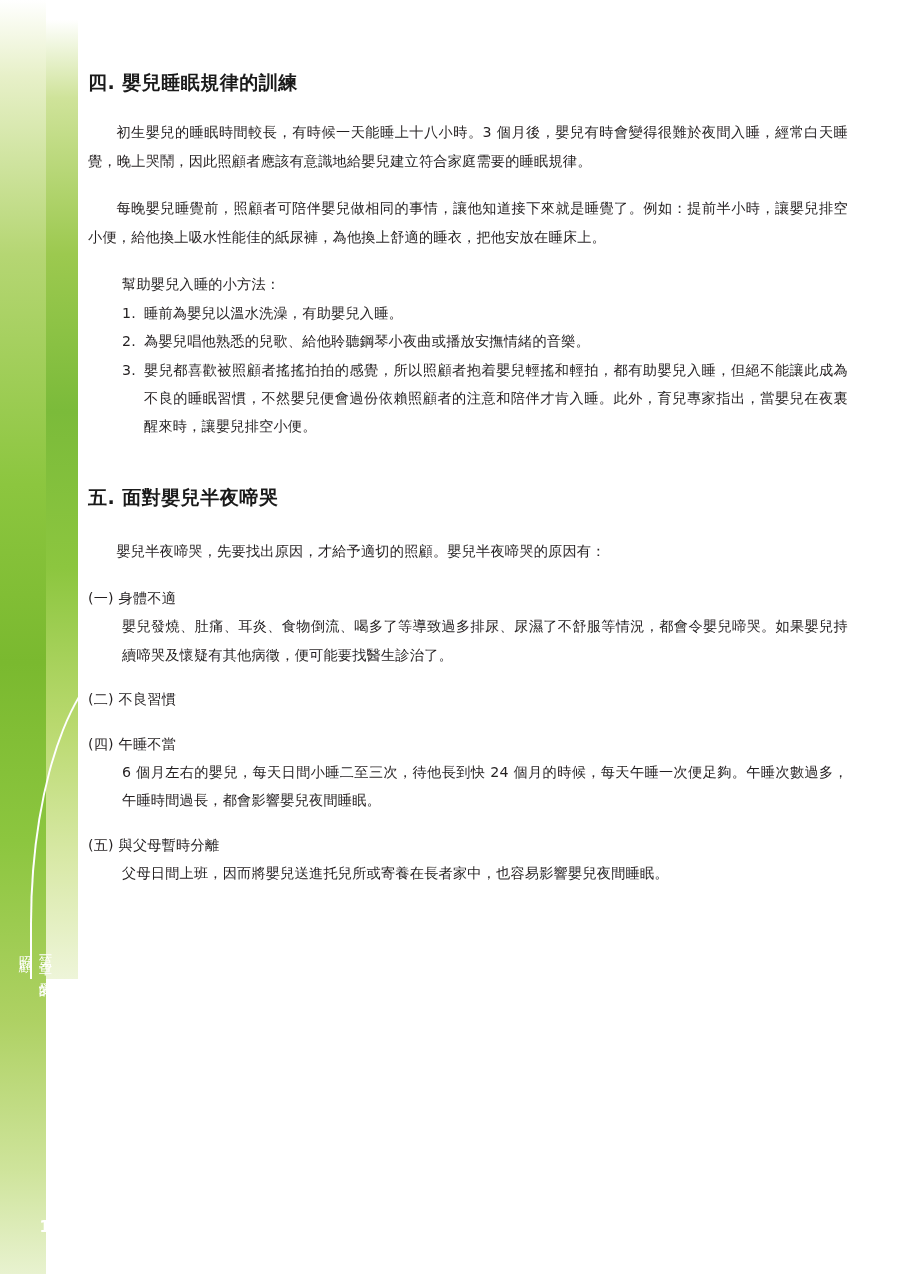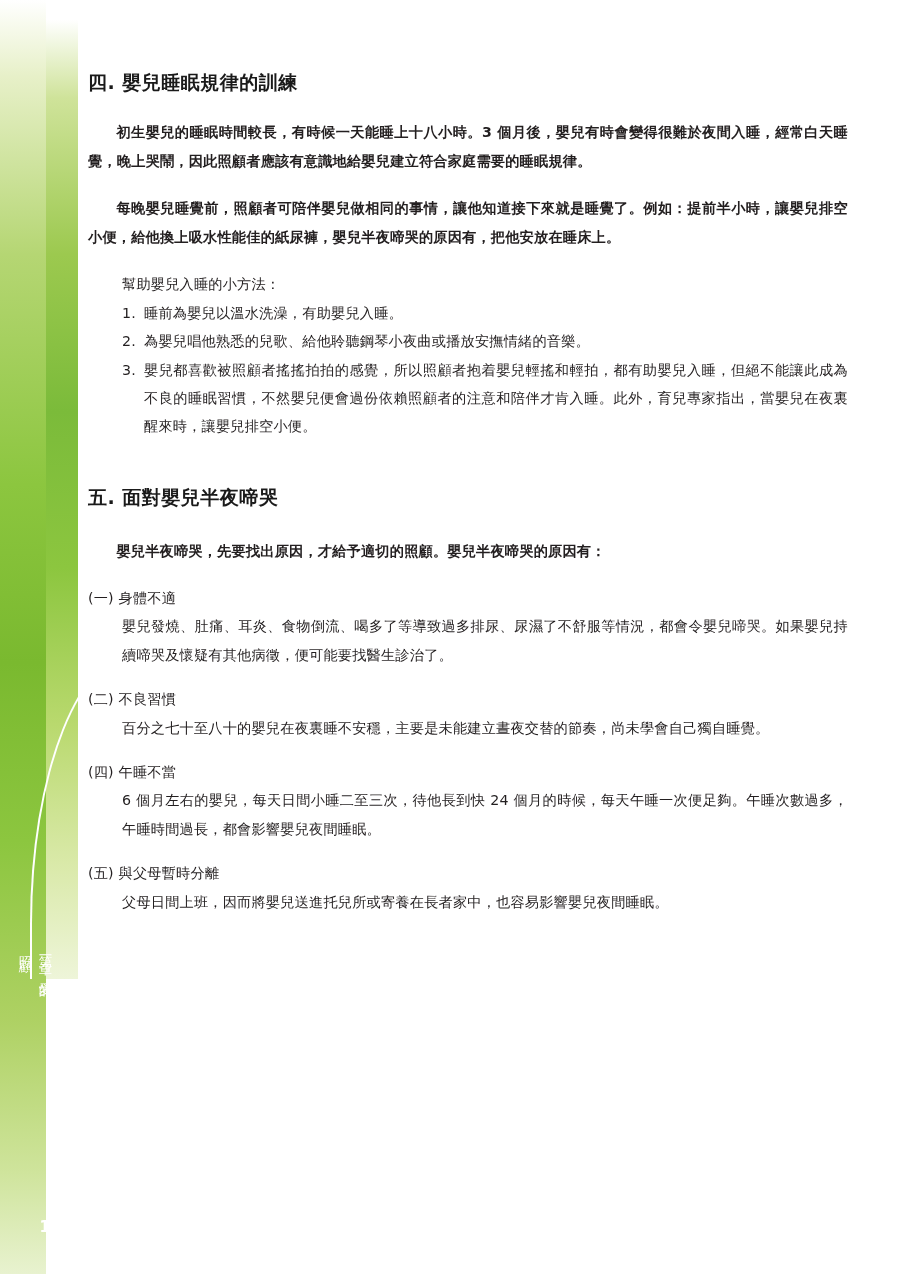--- a/index.html
+++ b/index.html
@@ -114,21 +114,20 @@
     margin-top: 26px;
     margin-bottom: 26px;
   }
 
   p.para {
     font-size: 14.2px;
     line-height: 2.05;
     margin: 0 0 18px 0;
     text-align: justify;
     letter-spacing: 0.2px;
-    font-weight: bold;
   }
   p.indent {
     text-indent: 2em;
   }
 
   .list-title {
     font-size: 14.2px;
     line-height: 2.0;
     margin: 6px 0 0 34px;
     letter-spacing: 0.2px;
@@ -181,21 +180,21 @@
   <div class="band-curve"></div>
   <div class="chapter-vertical">第一章　愛的照顧</div>
   <div class="page-number">12</div>
 </div>
 
 <div class="content">
 
   <h2 class="section-heading">四. 嬰兒睡眠規律的訓練</h2>
 
   <p class="para indent">初生嬰兒的睡眠時間較長，有時候一天能睡上十八小時。3 個月後，嬰兒有時會變得很難於夜間入睡，經常白天睡覺，晚上哭鬧，因此照顧者應該有意識地給嬰兒建立符合家庭需要的睡眠規律。</p>
-  <p class="para indent">每晚嬰兒睡覺前，照顧者可陪伴嬰兒做相同的事情，讓他知道接下來就是睡覺了。例如：提前半小時，讓嬰兒排空小便，給他換上吸水性能佳的紙尿褲，嬰兒半夜啼哭的原因有，把他安放在睡床上。</p>
+  <p class="para indent">每晚嬰兒睡覺前，照顧者可陪伴嬰兒做相同的事情，讓他知道接下來就是睡覺了。例如：提前半小時，讓嬰兒排空小便，給他換上吸水性能佳的紙尿褲，為他換上舒適的睡衣，把他安放在睡床上。</p>
 
   <div class="list-title">幫助嬰兒入睡的小方法：</div>
   <ol class="method-list">
     <li>
       <span class="num">1.</span>
       <span class="cont">睡前為嬰兒以溫水洗澡，有助嬰兒入睡。</span>
     </li>
     <li>
       <span class="num">2.</span>
       <span class="cont">為嬰兒唱他熟悉的兒歌、給他聆聽鋼琴小夜曲或播放安撫情緒的音樂。</span>
@@ -212,21 +211,20 @@
 
   <p class="para indent">嬰兒半夜啼哭，先要找出原因，才給予適切的照顧。嬰兒半夜啼哭的原因有：</p>
 
   <div class="reason-block">
     <div class="reason-label">(一) 身體不適</div>
     <div class="reason-body">嬰兒發燒、肚痛、耳炎、食物倒流、喝多了等導致過多排尿、尿濕了不舒服等情況，都會令嬰兒啼哭。如果嬰兒持續啼哭及懷疑有其他病徵，便可能要找醫生診治了。</div>
   </div>
 
   <div class="reason-block">
     <div class="reason-label">(二) 不良習慣</div>
-    <div class="reason-body">百分之七十至八十的嬰兒在夜裏睡不安穩，主要是未能建立晝夜交替的節奏，尚未學會自己獨自睡覺。</div>
   </div>
 
 
   <div class="reason-block">
     <div class="reason-label">(四) 午睡不當</div>
     <div class="reason-body">6 個月左右的嬰兒，每天日間小睡二至三次，待他長到快 24 個月的時候，每天午睡一次便足夠。午睡次數過多，午睡時間過長，都會影響嬰兒夜間睡眠。</div>
   </div>
 
   <div class="reason-block">
     <div class="reason-label">(五) 與父母暫時分離</div>

